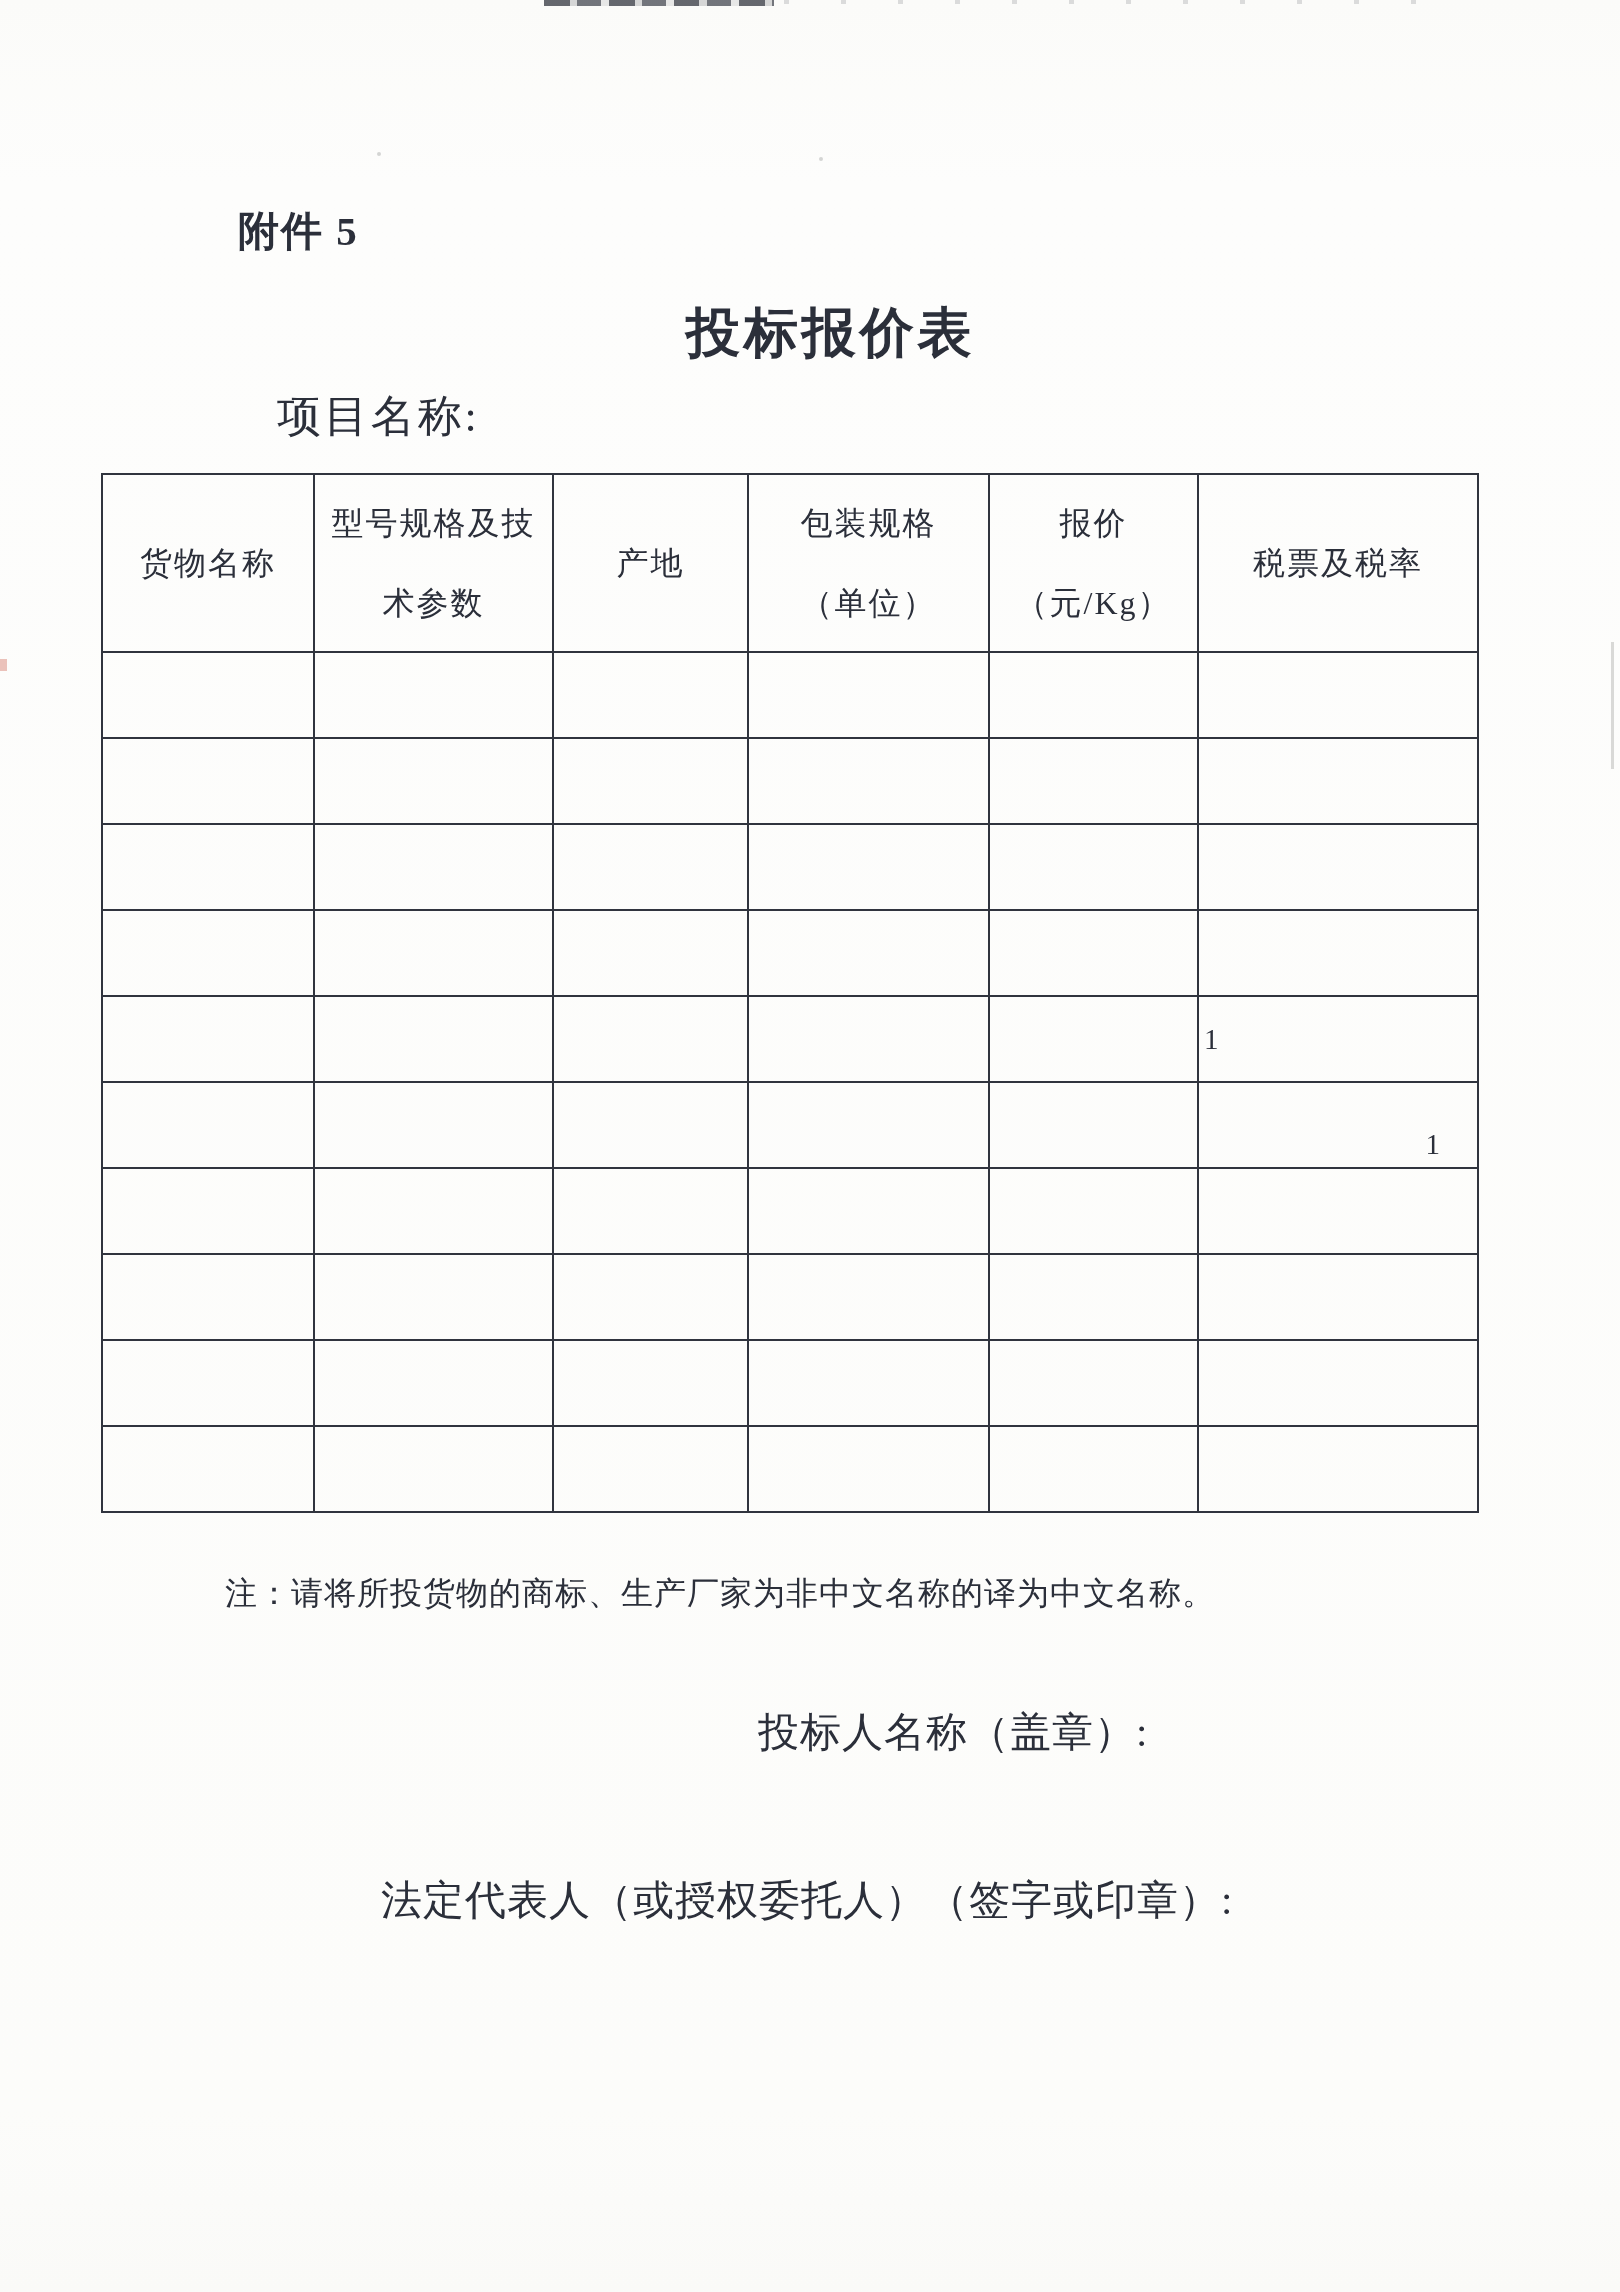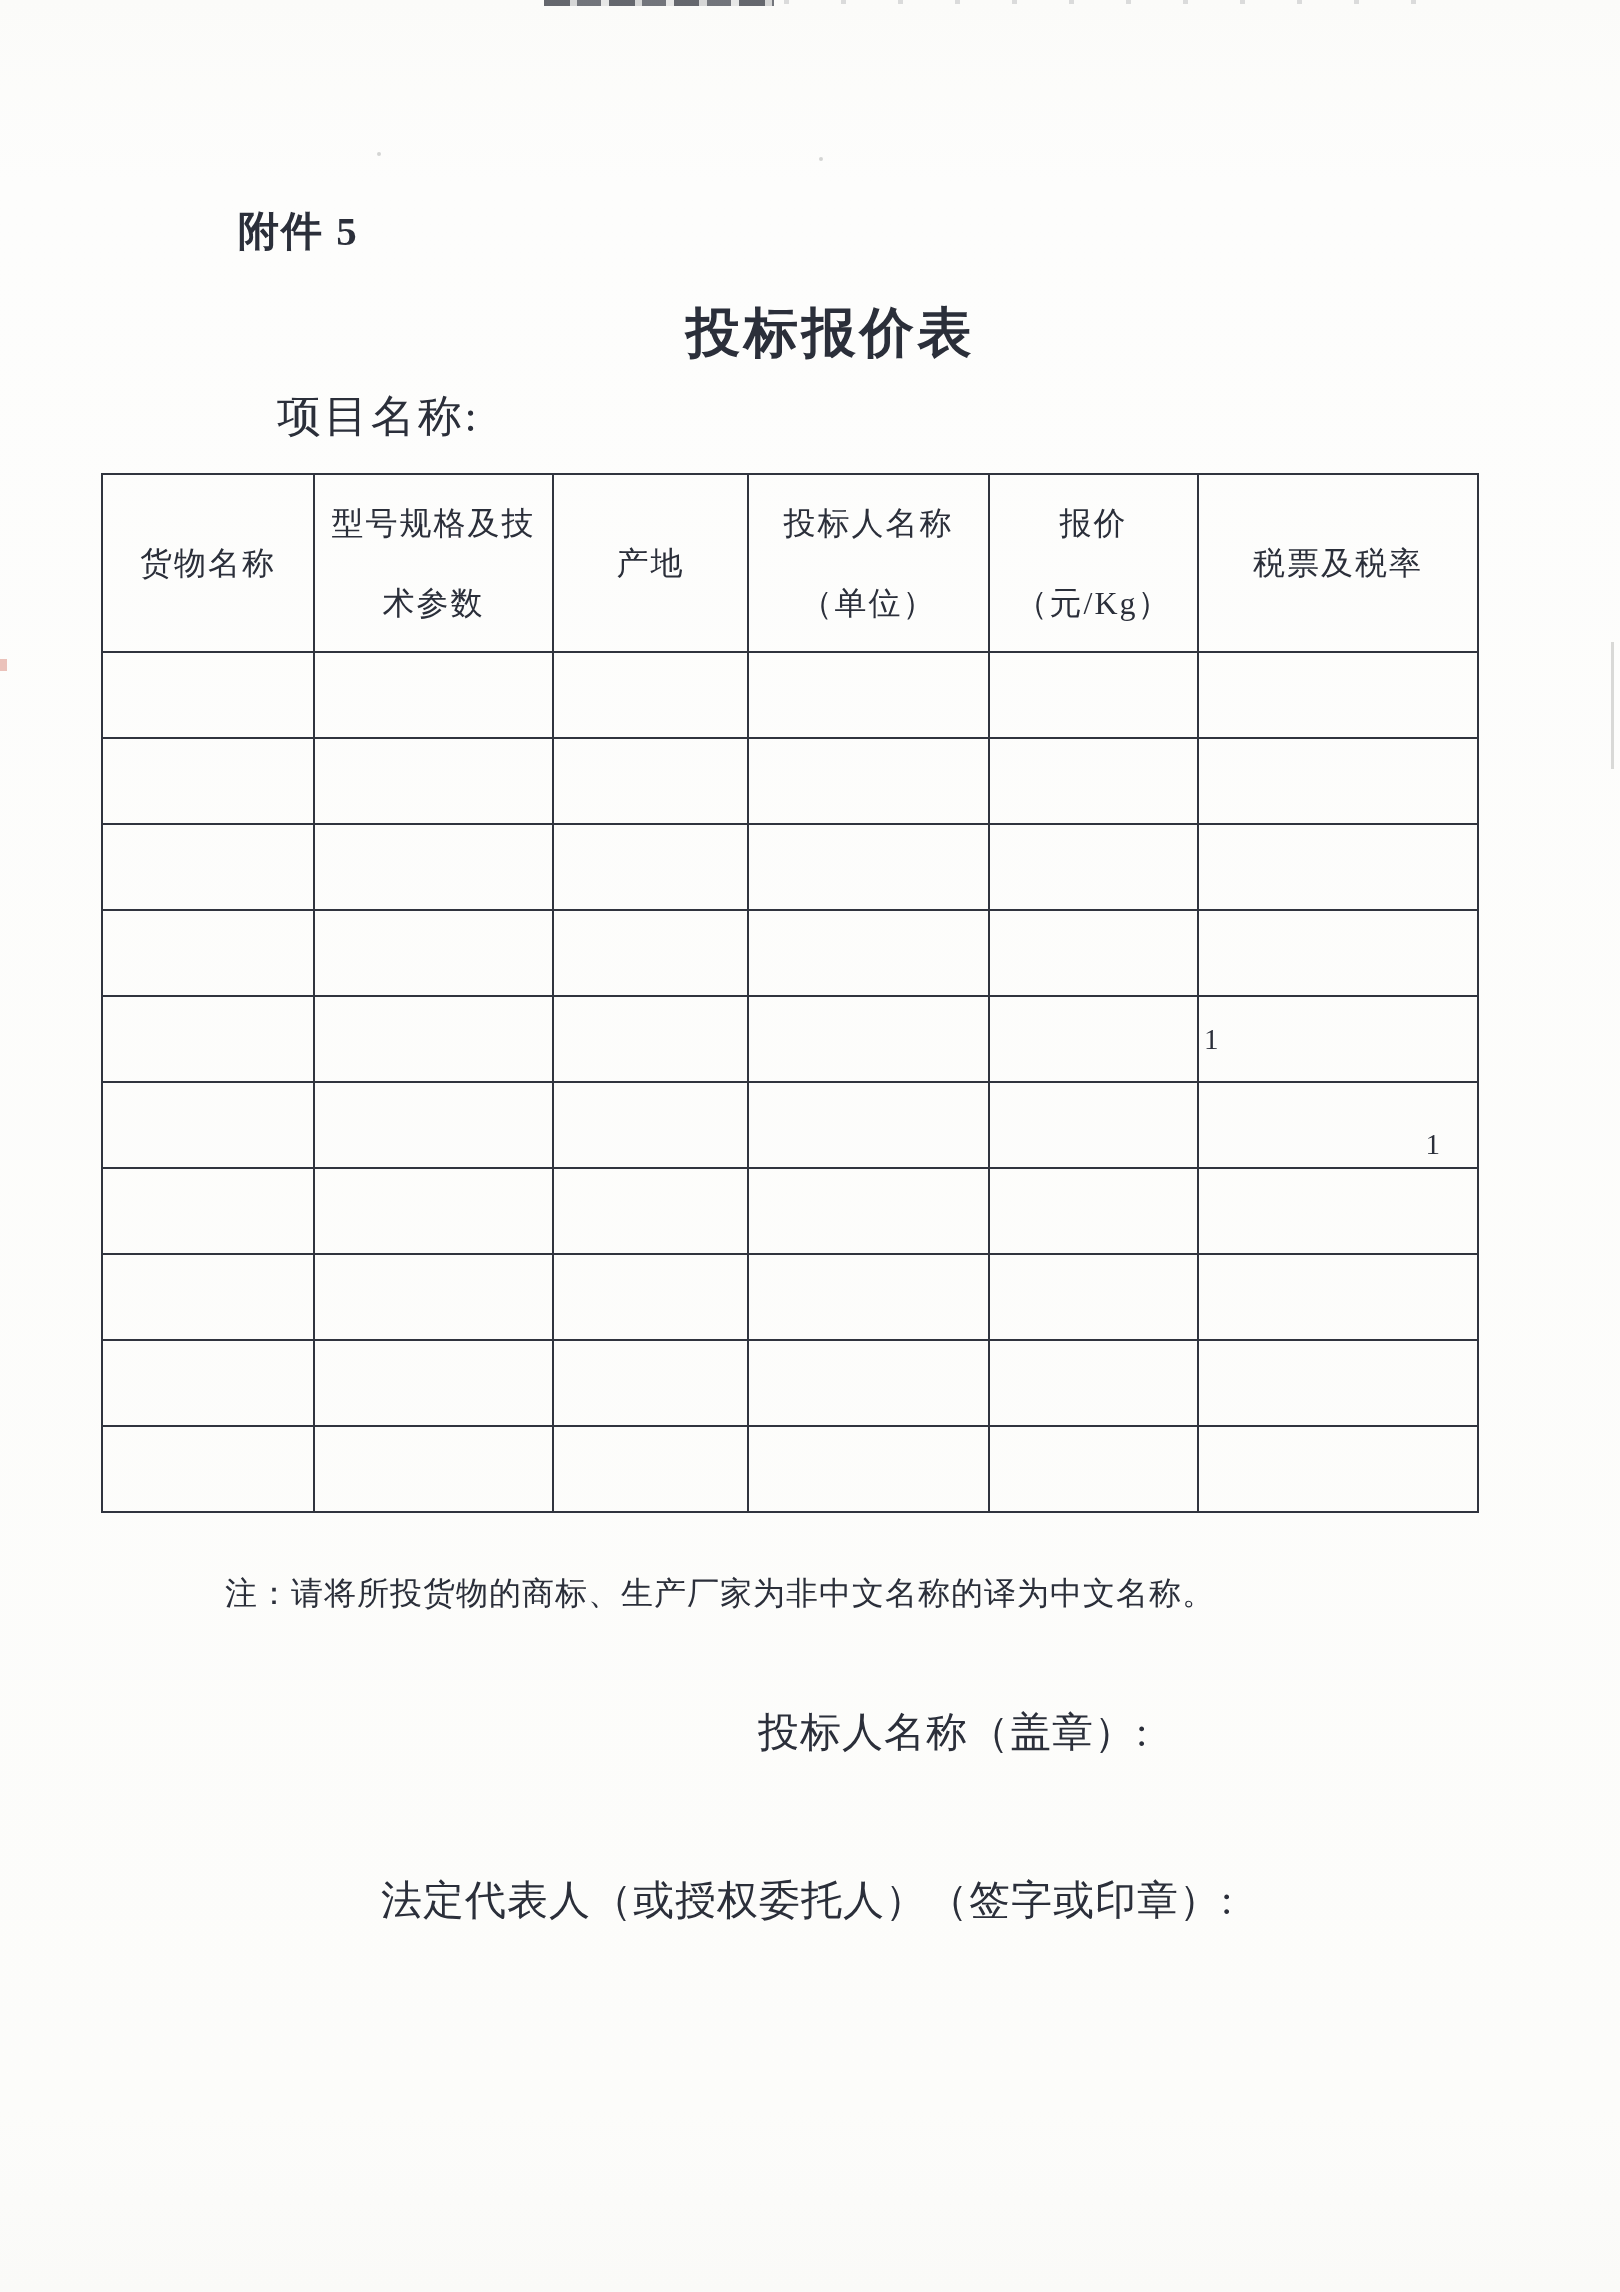--- a/index.html
+++ b/index.html
@@ -151,21 +151,21 @@
       <col style="width:241px">
         <col style="width:209px">
         <col style="width:280px">
     </colgroup>
     <thead>
       <tr>
         <th>货物名称</th>
         <th>型号规格及技
 术参数</th>
         <th>产地</th>
-        <th>投标人名称
+        <th>包装规格
 （单位）</th>
         <th>报价
 （元/Kg）</th>
         <th>税票及税率</th>
       </tr>
     </thead>
     <tbody>
         <tr>
           <td></td>
           <td></td>

